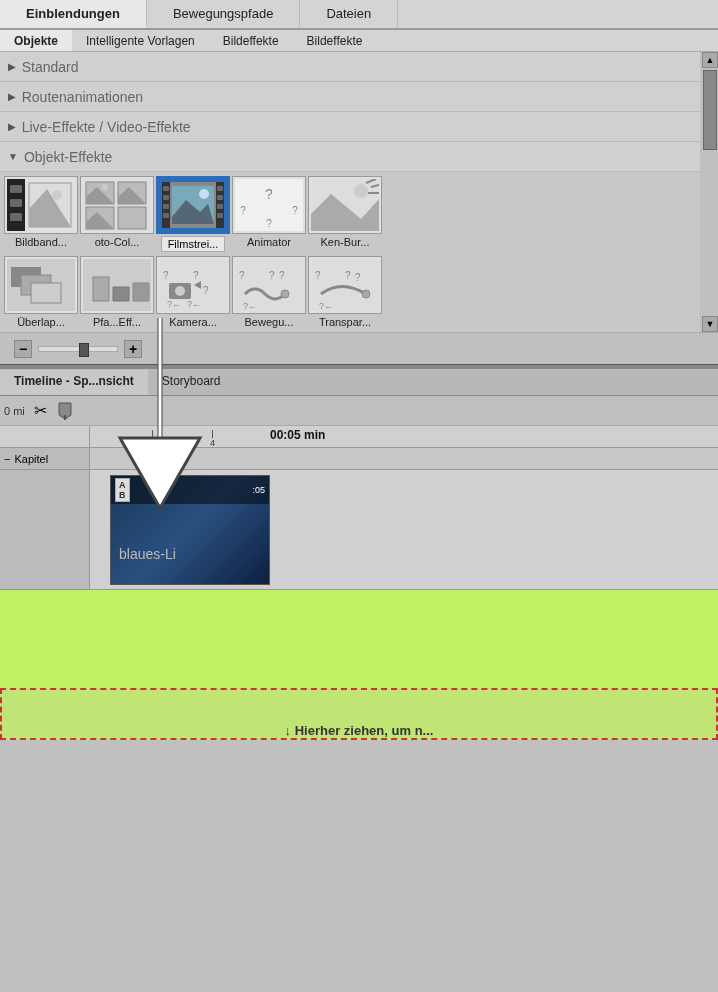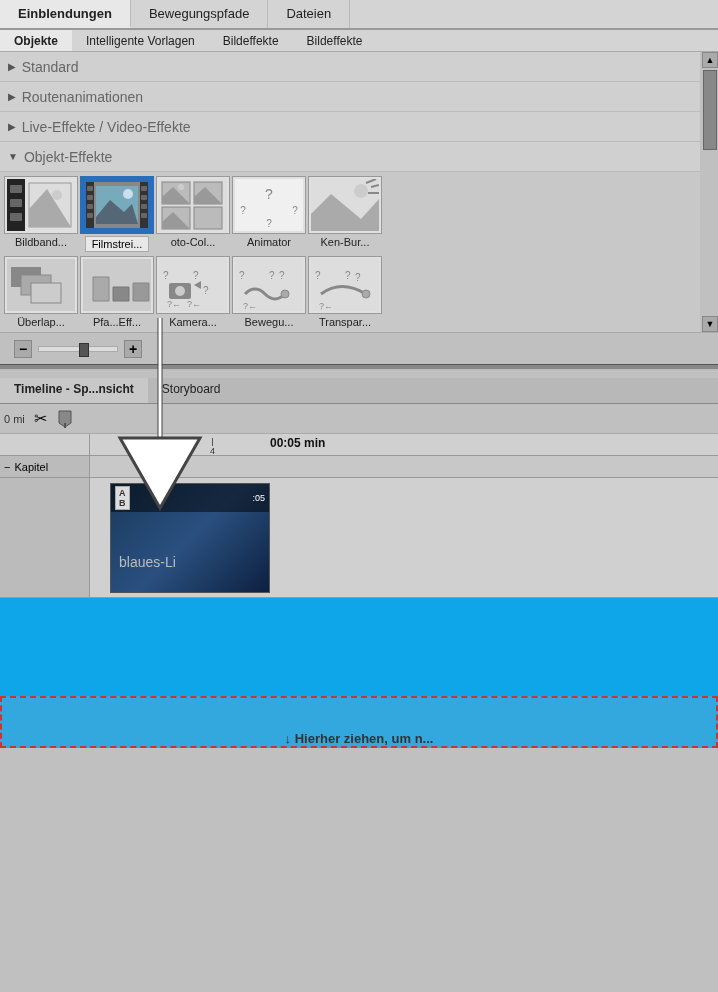--- a/index.html
+++ b/index.html
@@ -14,21 +14,21 @@
     }
 
     
     .top-tabs {
       display: flex;
       background: #d4d4d4;
       border-bottom: 2px solid #999;
       height: 30px;
     }
     .top-tab {
-      padding: 6px 18px;
+      padding: 6px 26px;
       cursor: pointer;
       font-size: 13px;
       color: #222;
       border-right: 1px solid #bbb;
     }
     .top-tab.active {
       background: #e8e8e8;
       font-weight: bold;
       border-bottom: 2px solid #e8e8e8;
     }
@@ -126,24 +126,23 @@
     
     .section-divider {
       height: 6px;
       background: #888;
       border-top: 1px solid #555;
       border-bottom: 1px solid #bbb;
     }
 
     
     .timeline-section {
-      background: #0ea5e9;
+      background: #bef264;
       height: 370px;
       position: relative;
-      margin-top: 8px;
     }
     .timeline-tabs {
       display: flex;
       background: #b8b8b8;
       height: 26px;
       border-bottom: 1px solid #888;
     }
     .timeline-tab {
       padding: 4px 14px;
       cursor: pointer;
@@ -280,20 +279,37 @@
             <rect x="0" y="0" width="18" height="52" fill="#222"></rect>
             <rect x="3" y="6" width="12" height="8" fill="#666" rx="1"></rect>
             <rect x="3" y="20" width="12" height="8" fill="#666" rx="1"></rect>
             <rect x="3" y="34" width="12" height="8" fill="#666" rx="1"></rect>
             <rect x="22" y="4" width="42" height="44" fill="#ddd" stroke="#999" stroke-width="1"></rect>
             <polygon points="22,30 40,10 64,48 22,48" fill="#aaa"></polygon>
             <circle cx="50" cy="16" r="5" fill="#ccc"></circle>
           </svg>
         </div>
         <span class="eff-lbl">Bildband...</span>
+      </div>
+
+      <div class="eff-cell">
+        <div class="eff-img">
+          <svg width="68" height="52">
+            <rect x="0" y="0" width="68" height="52" fill="#ddd"></rect>
+            <rect x="3" y="3" width="28" height="22" fill="#bbb" stroke="#888"></rect>
+            <polygon points="3,18 14,8 31,25 3,25" fill="#999"></polygon>
+            <circle cx="22" cy="8" r="3" fill="#ccc"></circle>
+            <rect x="35" y="3" width="28" height="22" fill="#bbb" stroke="#888"></rect>
+            <polygon points="35,18 46,8 63,25 35,25" fill="#999"></polygon>
+            <rect x="3" y="28" width="28" height="22" fill="#bbb" stroke="#888"></rect>
+            <polygon points="3,43 14,33 31,50 3,50" fill="#999"></polygon>
+            <rect x="35" y="28" width="28" height="22" fill="#bbb" stroke="#888"></rect>
+          </svg>
+        </div>
+        <span class="eff-lbl">oto-Col...</span>
       </div>
 
       <div class="eff-cell">
         <div class="eff-img bordered-blue" style="background:#2a6ebb; padding:2px;">
           <svg width="62" height="46">
             <rect x="0" y="0" width="62" height="46" fill="#888"></rect>
             <rect x="0" y="0" width="8" height="46" fill="#333"></rect>
             <rect x="54" y="0" width="8" height="46" fill="#333"></rect>
             <rect x="1" y="4" width="6" height="5" fill="#666" rx="1"></rect>
             <rect x="1" y="13" width="6" height="5" fill="#666" rx="1"></rect>
@@ -307,37 +323,20 @@
             <polygon points="10,35 24,18 38,30 46,22 52,42 10,42" fill="#567"></polygon>
             <circle cx="42" cy="12" r="5" fill="#cde"></circle>
           </svg>
         </div>
         <div class="filmstrip-tooltip" style="background:#e8e8e8;border:1px solid #aaa;padding:1px 6px;font-size:11px;">Filmstrei...</div>
       </div>
 
       <div class="eff-cell">
         <div class="eff-img">
           <svg width="68" height="52">
-            <rect x="0" y="0" width="68" height="52" fill="#ddd"></rect>
-            <rect x="3" y="3" width="28" height="22" fill="#bbb" stroke="#888"></rect>
-            <polygon points="3,18 14,8 31,25 3,25" fill="#999"></polygon>
-            <circle cx="22" cy="8" r="3" fill="#ccc"></circle>
-            <rect x="35" y="3" width="28" height="22" fill="#bbb" stroke="#888"></rect>
-            <polygon points="35,18 46,8 63,25 35,25" fill="#999"></polygon>
-            <rect x="3" y="28" width="28" height="22" fill="#bbb" stroke="#888"></rect>
-            <polygon points="3,43 14,33 31,50 3,50" fill="#999"></polygon>
-            <rect x="35" y="28" width="28" height="22" fill="#bbb" stroke="#888"></rect>
-          </svg>
-        </div>
-        <span class="eff-lbl">oto-Col...</span>
-      </div>
-
-      <div class="eff-cell">
-        <div class="eff-img">
-          <svg width="68" height="52">
             <rect x="0" y="0" width="68" height="52" fill="#f0f0f0"></rect>
             <text x="34" y="20" text-anchor="middle" font-size="14" fill="#888">?</text>
             <text x="8" y="35" text-anchor="middle" font-size="10" fill="#888">?</text>
             <text x="60" y="35" text-anchor="middle" font-size="10" fill="#888">?</text>
             <text x="34" y="48" text-anchor="middle" font-size="10" fill="#888">?</text>
           </svg>
         </div>
         <span class="eff-lbl">Animator</span>
       </div>
 

